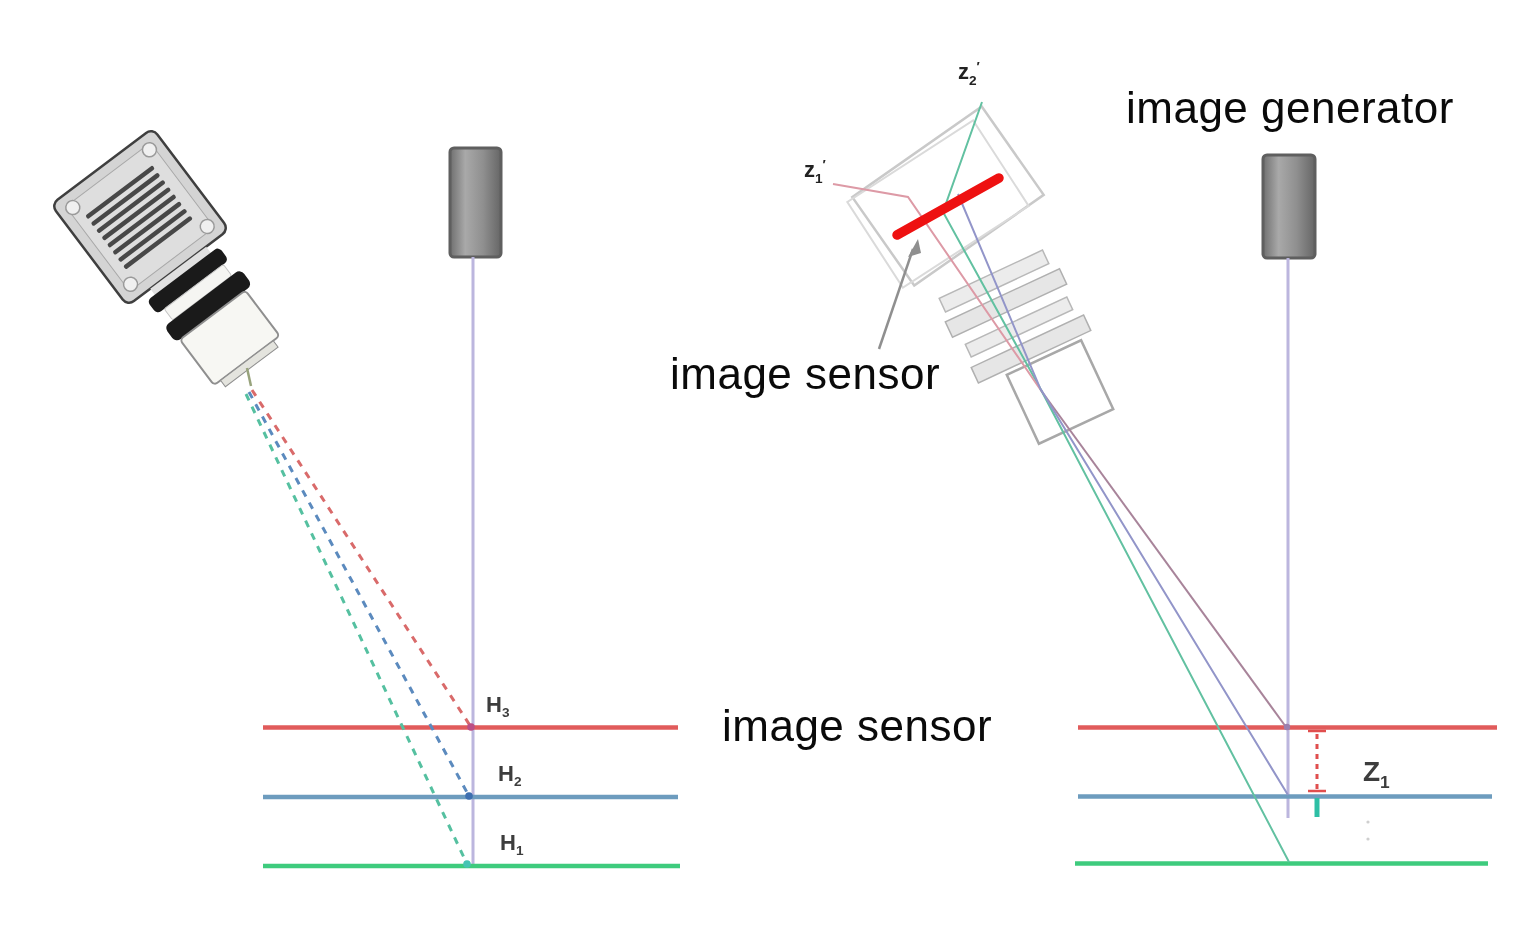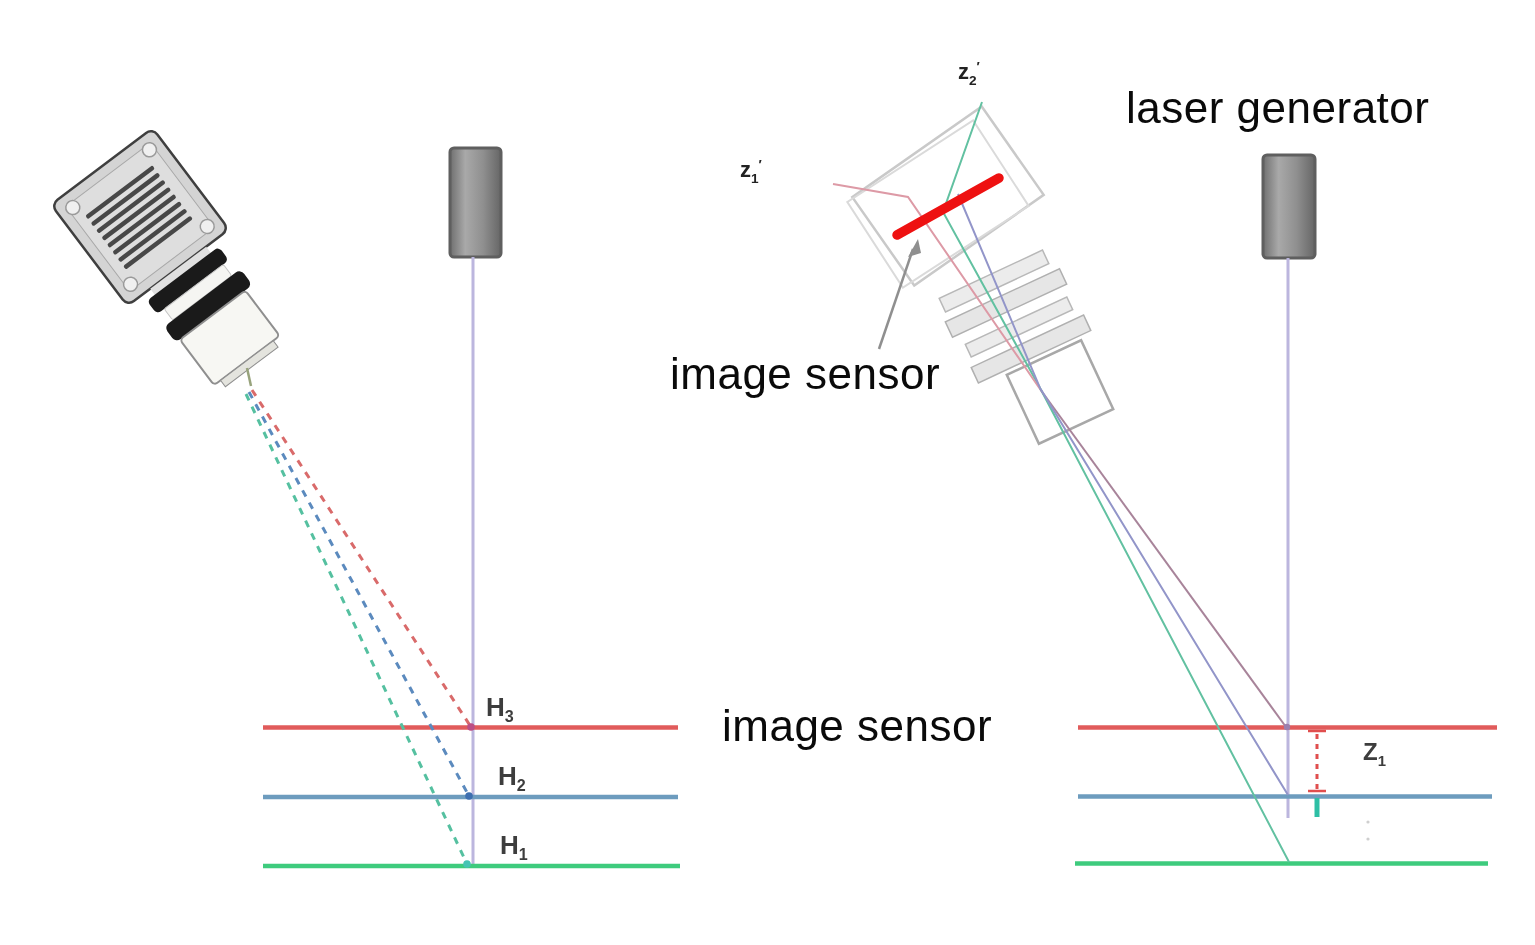--- a/index.html
+++ b/index.html
@@ -3,26 +3,26 @@
 <meta charset="utf-8">
 <style>
   html,body{margin:0;padding:0;background:#ffffff;}
   .stage{
     position:relative;width:1535px;height:945px;background:#ffffff;overflow:hidden;
     font-family:"Liberation Sans", sans-serif;
   }
   .stage svg{position:absolute;left:0;top:0;}
   .lbl{position:absolute;white-space:nowrap;line-height:1;text-align:center;}
   .big-label{font-size:44px;color:#0a0a0a;letter-spacing:.5px;}
-  .h-label{font-size:26px;font-weight:bold;color:#3d3d3d;}
+  .h-label{font-size:22px;font-weight:bold;color:#3d3d3d;}
   .h-label sub{font-size:62%;}
   .zp-label{font-size:22px;font-weight:bold;color:#222222;}
   .zp-label sub{font-size:62%;}
   .zp-label sup{font-size:62%;}
-  .zdim-label{font-size:24px;font-weight:bold;color:#3d3d3d;}
+  .zdim-label{font-size:28px;font-weight:bold;color:#3d3d3d;margin-top:18px;}
   .zdim-label sub{font-size:62%;}
 </style>
 </head>
 <body>
 
 <div class="stage">
 
   <svg width="1535" height="945" viewBox="0 0 1535 945">
     <defs>
       <linearGradient id="cylGrad" x1="0" y1="0" x2="1" y2="0">
@@ -118,36 +118,36 @@
       <line x1="1317" y1="798" x2="1317" y2="817" stroke="#2ebfa5" stroke-width="5"></line>
     </g>
 
     <g fill="#cfcfcf">
       <circle cx="1368" cy="822" r="1.6"></circle>
       <circle cx="1368" cy="839" r="1.6"></circle>
     </g>
   </svg>
 
   <div class="lbl big-label" style="left:1126px;top:86px;">
-    <span>laser generator</span>
+    <span>image generator</span>
   </div>
 
   <div class="lbl big-label" style="left:670px;top:352px;">
     <span>image sensor</span>
   </div>
 
   <div class="lbl big-label" style="left:722px;top:704px;">
     <span>image sensor</span>
   </div>
 
   <div class="lbl zp-label" style="left:958px;top:60px;">
     <span>z</span><sub>2</sub><sup>′</sup>
   </div>
 
-  <div class="lbl zp-label" style="left:740px;top:158px;">
+  <div class="lbl zp-label" style="left:804px;top:158px;">
     <span>z</span><sub>1</sub><sup>′</sup>
   </div>
 
   <div class="lbl h-label" style="left:486px;top:694px;">
     <span>H</span><sub>3</sub>
   </div>
   <div class="lbl h-label" style="left:498px;top:763px;">
     <span>H</span><sub>2</sub>
   </div>
   <div class="lbl h-label" style="left:500px;top:832px;">

